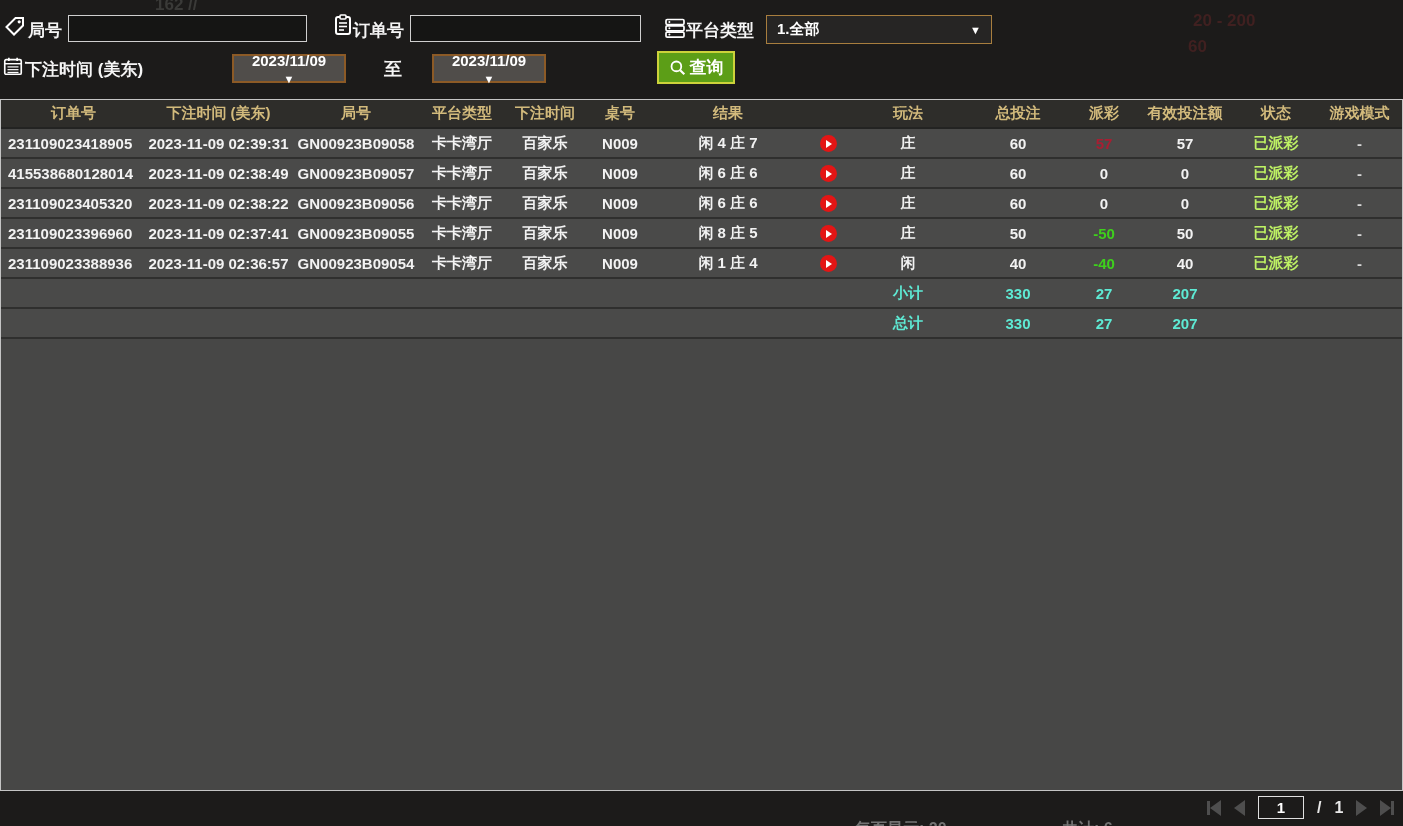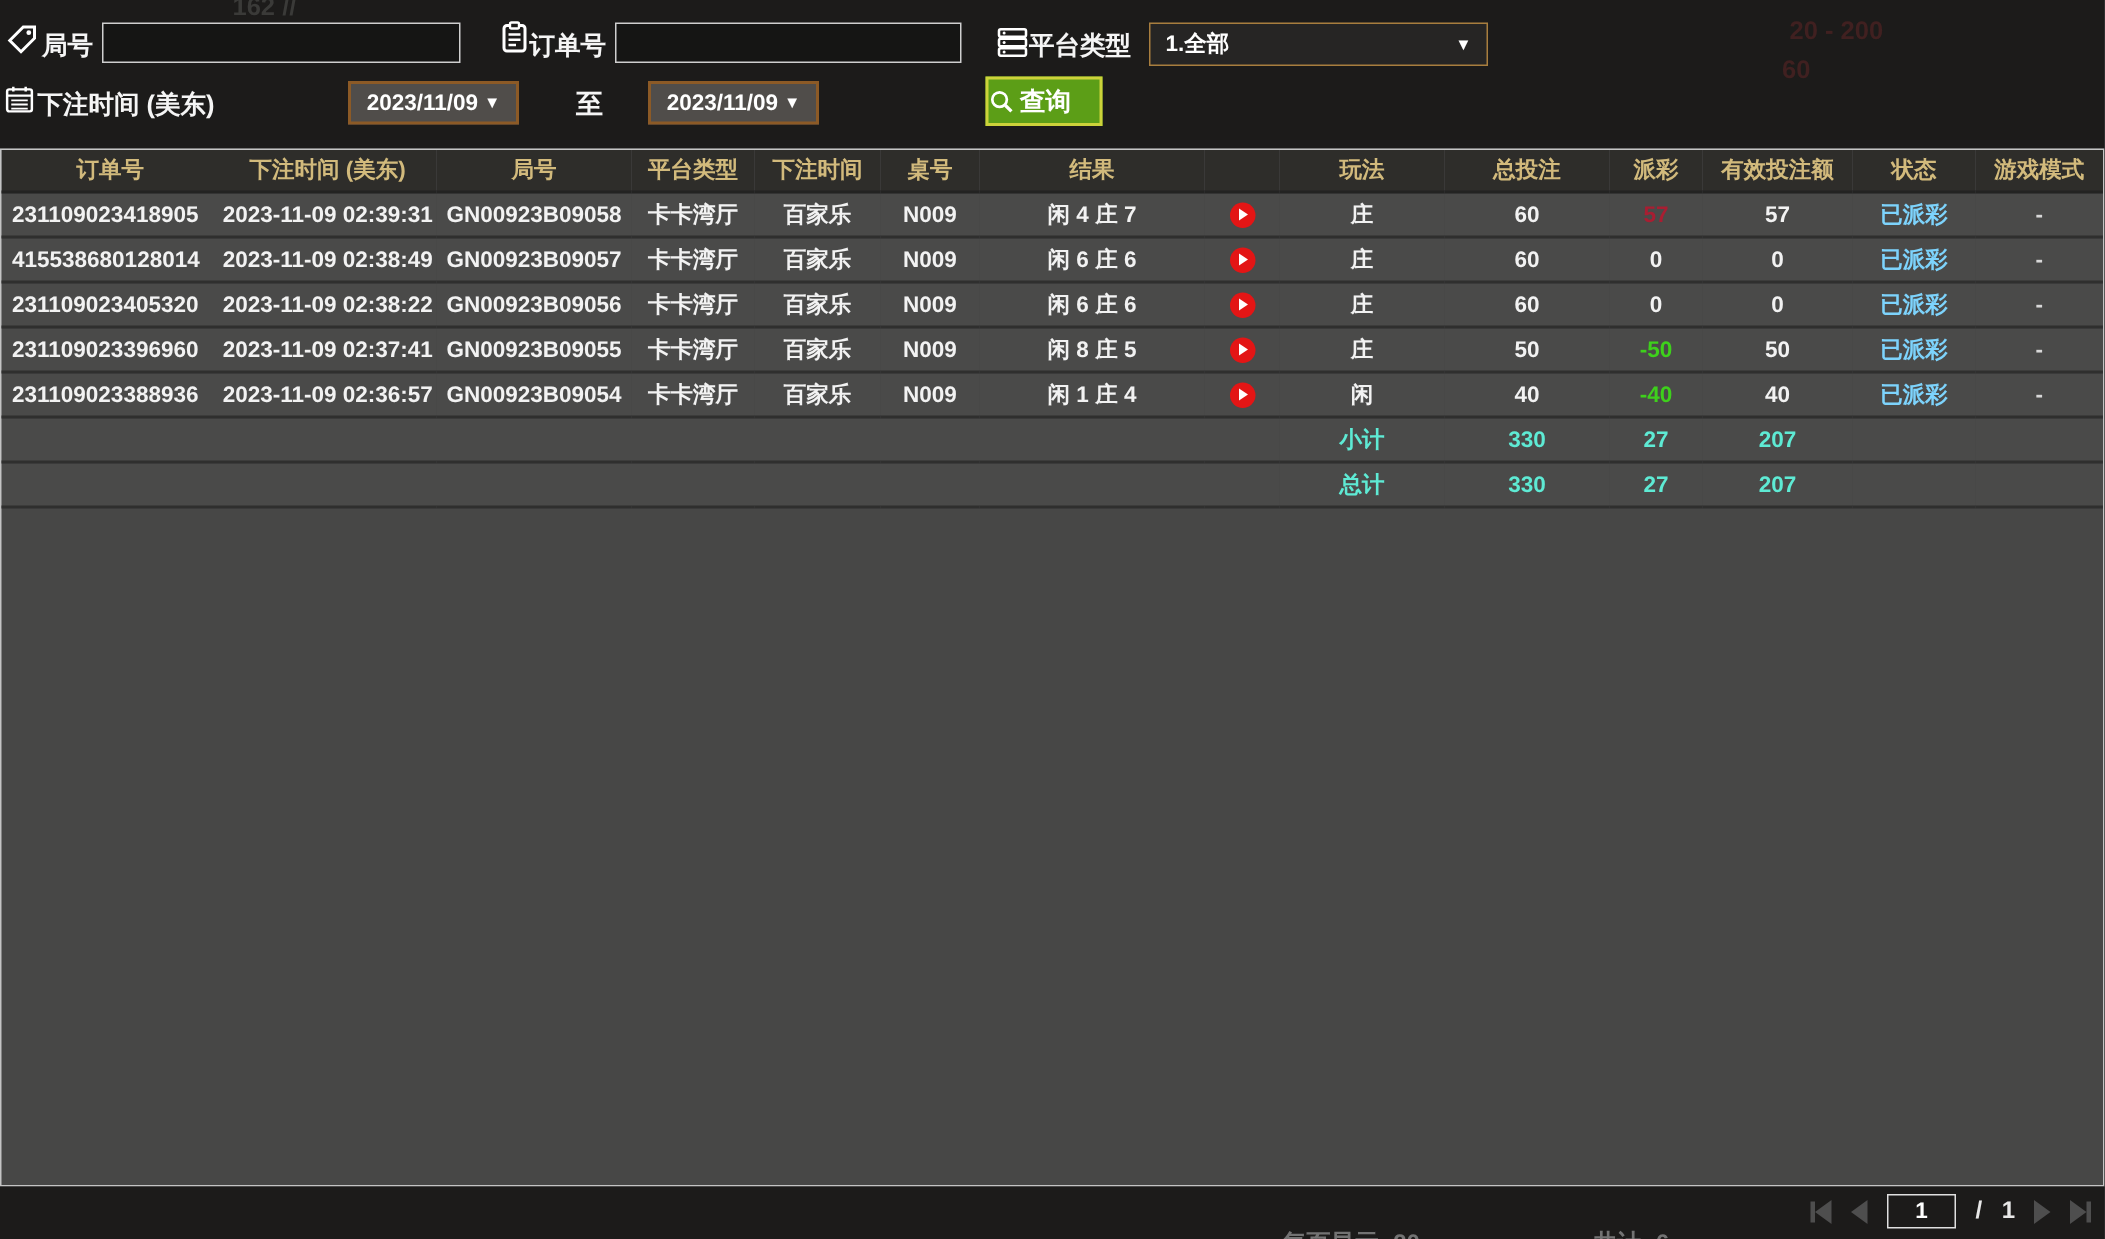--- a/index.html
+++ b/index.html
@@ -26,26 +26,27 @@
     display:flex; align-items:center; padding:12px 10px;
     font-size:15px; font-weight:bold; color:#fff;
   }
   .dropdown .caret { margin-left:auto; font-size:11px; color:#fff; }
   .datebtn {
     position:absolute; width:114px; height:29px; top:54px;
     background:#504d4a; border:2px solid #8c5a26; cursor:pointer;
     display:flex; align-items:center; justify-content:center; gap:4px;
     font-size:15px; font-weight:bold; color:#fff;
     font-family:"Liberation Sans", sans-serif;
+    flex-direction:column;
   }
   .datebtn .caret { font-size:11px; }
   .querybtn {
     position:absolute; left:657px; top:51px; width:78px; height:33px;
     background:#5c9e17; border:2px solid #ccd23a; cursor:pointer;
-    display:flex; align-items:center; gap:3px;
+    display:flex; align-items:center; justify-content:center; gap:3px;
     font-size:17px; font-weight:bold; color:#fff;
     font-family:"Liberation Sans", sans-serif;
   }
   .faint { position:absolute; font-weight:bold; white-space:nowrap; }
   .faint.gray { color:#3a3a38; font-size:17px; }
   .faint.red  { color:#402020; font-size:17px; }
   
   .table-wrap {
     position:absolute; left:0; top:99px; width:1403px; height:692px;
     background:#474746; border:1px solid #c4c4c4;
@@ -58,21 +59,21 @@
   }
   td {
     height:30px; background:#4a4a49; color:#f2f2f2;
     font-size:15px; font-weight:bold; text-align:center;
     border-bottom:2px solid #2f2f2e; overflow:hidden; white-space:nowrap;
   }
   td.al { text-align:left; padding-left:7px; }
   .c-red   { color:#a81e32; }
   .c-green { color:#3ed01c; }
   .c-white { color:#f2f2f2; }
-  td.status { color:#7dd3fc; }
+  td.status { color:#bef264; }
   td.mode   { color:#d8d8d8; }
   tr.totals td { color:#5eead4; }
   .play-icon {
     display:inline-block; width:17px; height:17px; border-radius:50%;
     background:#e31515; position:relative; cursor:pointer; vertical-align:middle;
   }
   .play-icon::after {
     content:""; position:absolute; left:6px; top:4.5px;
     border-top:4px solid transparent; border-bottom:4px solid transparent;
     border-left:6px solid #fff;

